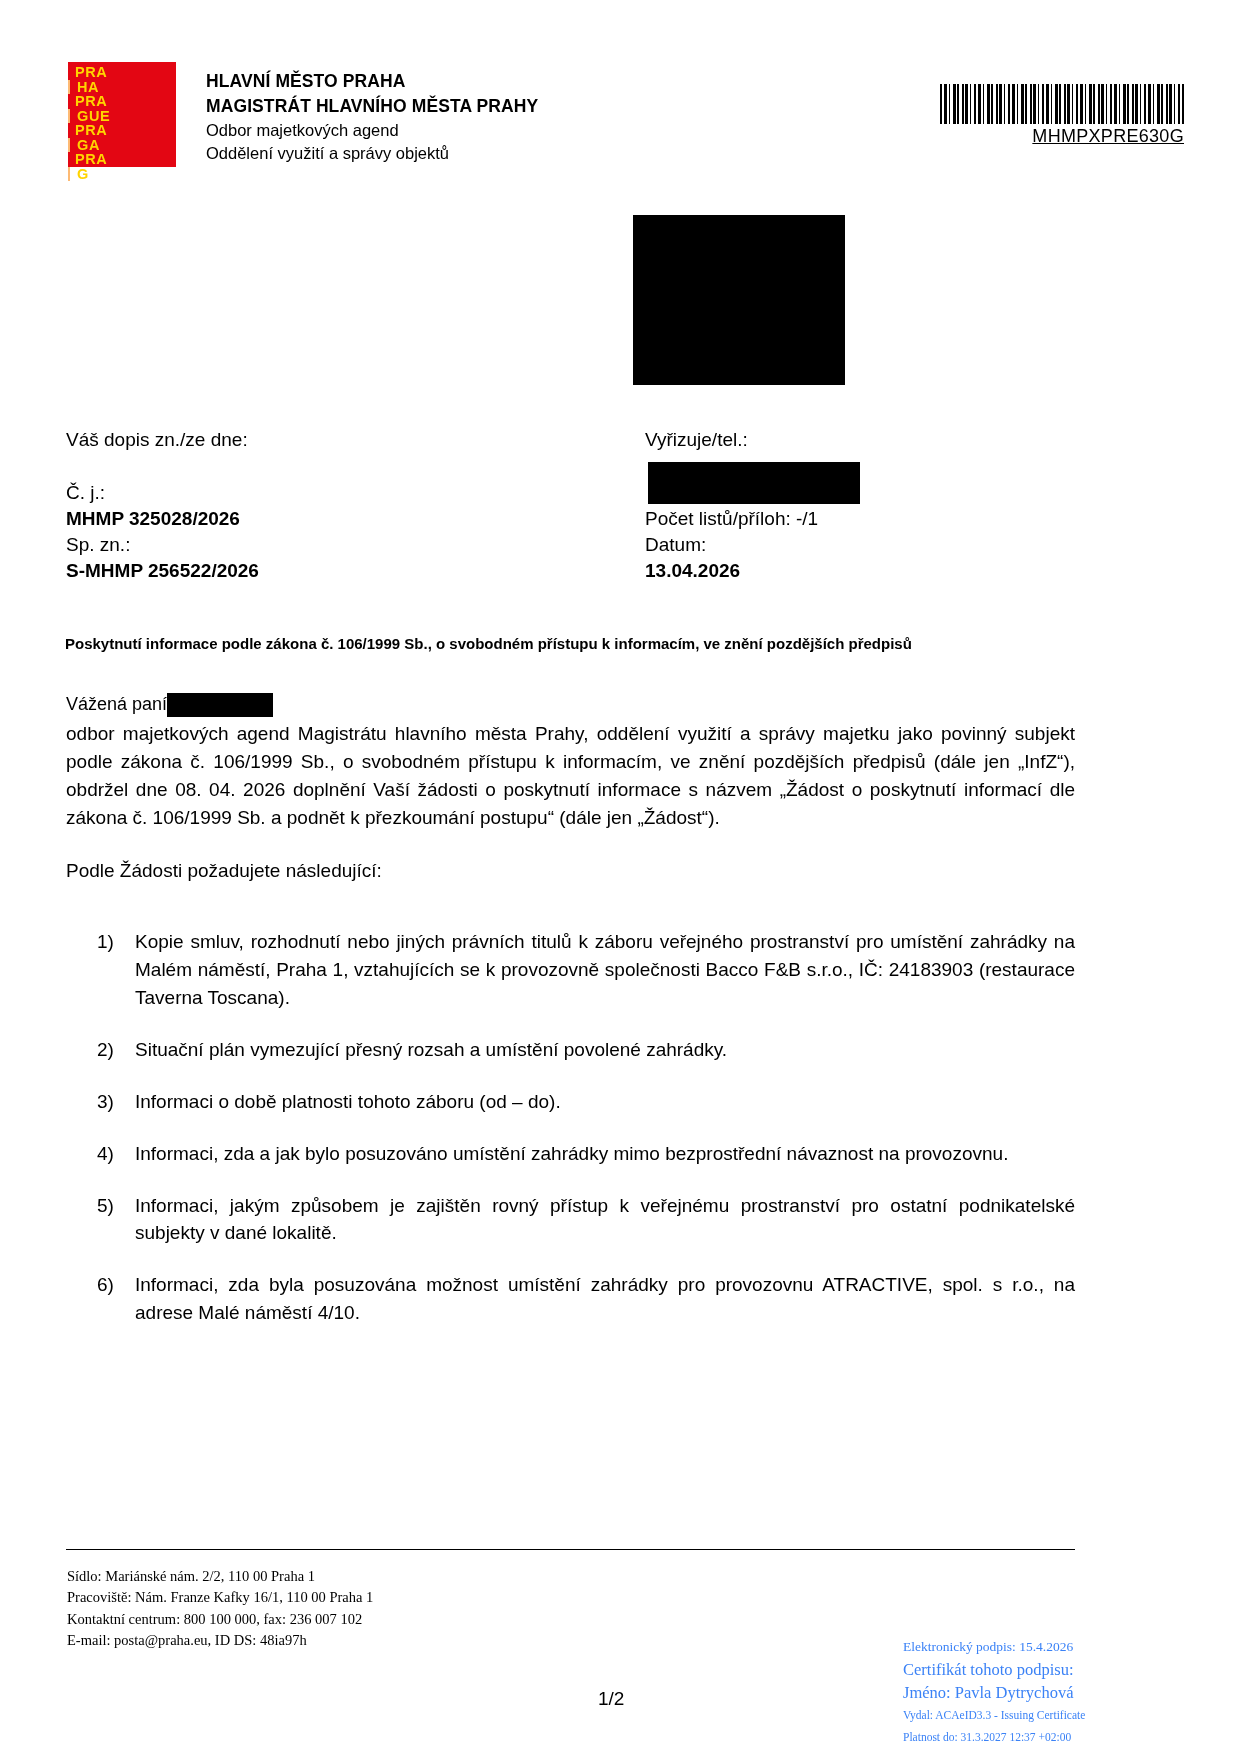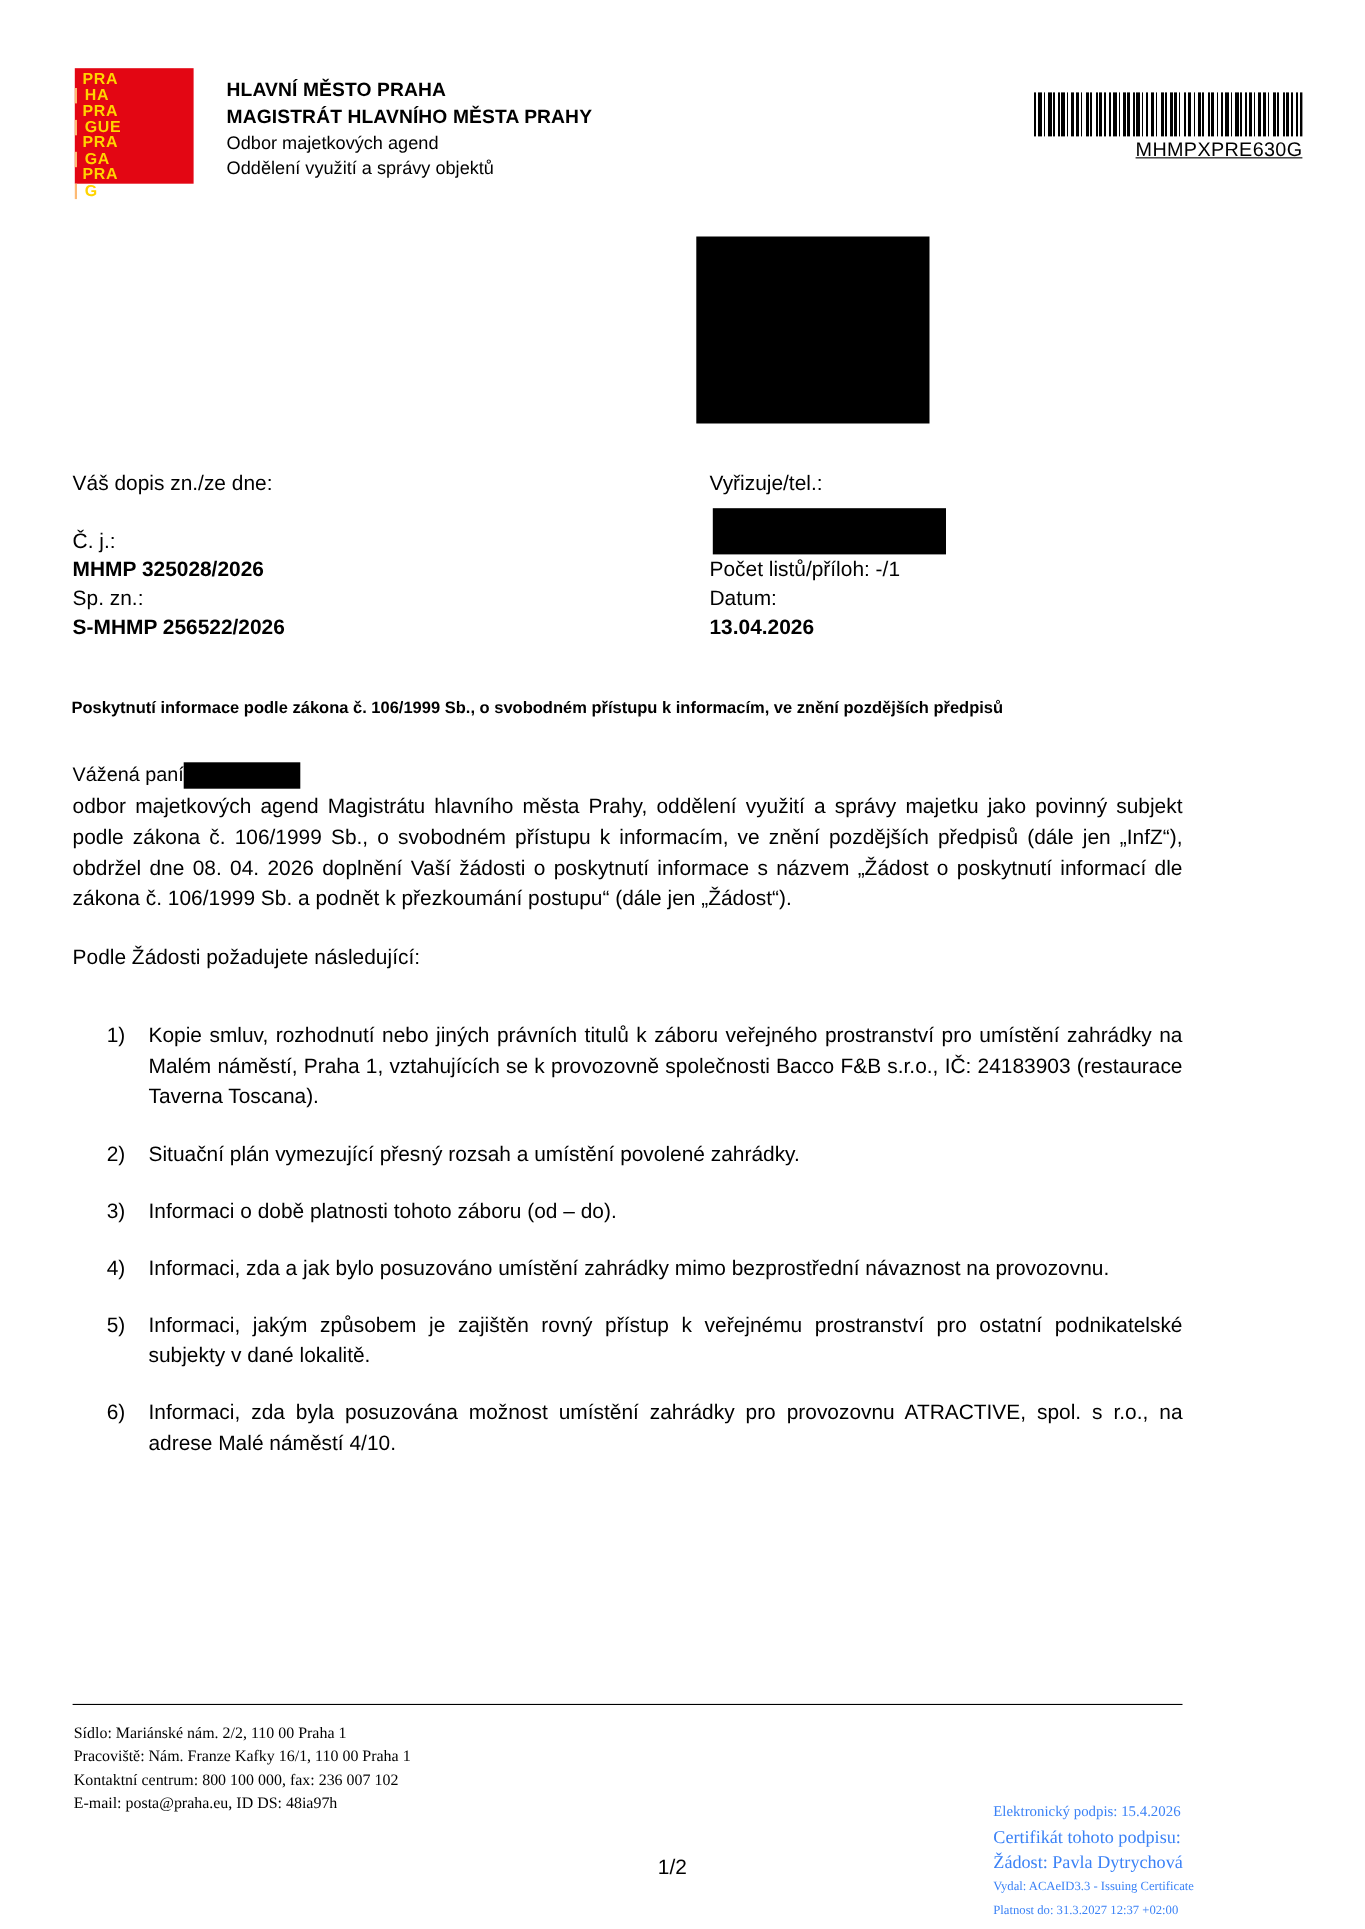--- a/index.html
+++ b/index.html
@@ -373,20 +373,20 @@
   <div class="footer">
     <div>Sídlo: Mariánské nám. 2/2, 110 00 Praha 1</div>
     <div>Pracoviště: Nám. Franze Kafky 16/1, 110 00 Praha 1</div>
     <div>Kontaktní centrum: 800 100 000, fax: 236 007 102</div>
     <div>E-mail: posta@praha.eu, ID DS: 48ia97h</div>
   </div>
 
   <div class="signature">
     <div class="sig-l1">Elektronický podpis: 15.4.2026</div>
     <div class="sig-l2">Certifikát tohoto podpisu:</div>
-    <div class="sig-l3">Žádost: Pavla Dytrychová</div>
+    <div class="sig-l3">Jméno: Pavla Dytrychová</div>
     <div class="sig-l4">Vydal: ACAeID3.3 - Issuing Certificate</div>
     <div class="sig-l5">Platnost do: 31.3.2027 12:37 +02:00</div>
   </div>
 
   <div class="page-number">1/2</div>
 
 </div>
 
 </body></html>

